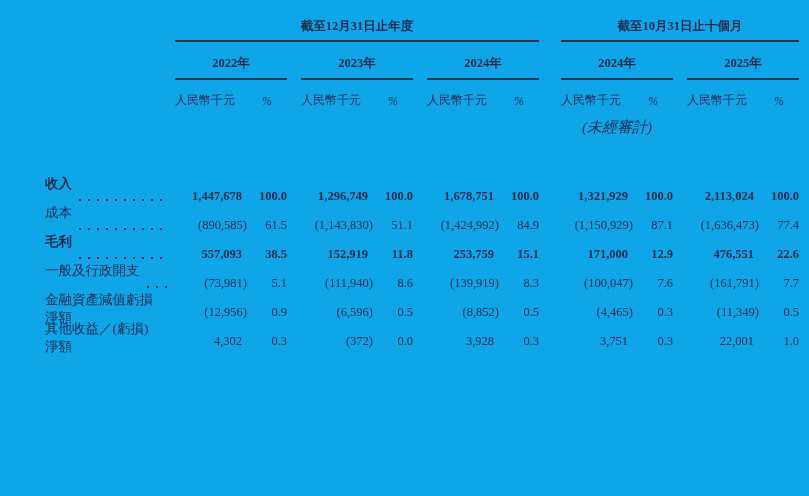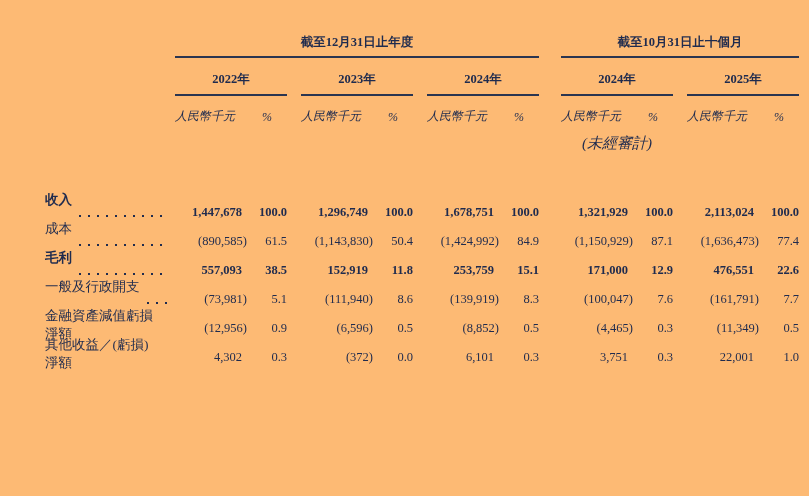--- a/index.html
+++ b/index.html
@@ -1,39 +1,39 @@
 <!DOCTYPE html>
 <html><head>
 <meta charset="utf-8">
 <style>
   html,body{margin:0;padding:0;background:#ffffff;}
   .page{
     width:809px;height:496px;box-sizing:border-box;
-    padding:34px 8px 0 12px;background:#fdba74;overflow:hidden;
+    padding:18px 8px 0 12px;background:#0ea5e9;overflow:hidden;
     font-family:"Liberation Serif","DejaVu Serif",serif;
     color:#1f2b4e;
   }
   table.fin{
     border-collapse:collapse;table-layout:fixed;width:787px;
   }
   col.c-lbl{width:163px;}
   col.c-val{width:72px;}
   col.c-pct{width:40px;}
   col.c-gap{width:14px;}
   col.c-gapbig{width:22px;}
   th,td{padding:0;font-weight:normal;vertical-align:bottom;}
   .grp{
     font-weight:bold;font-size:12.5px;text-align:center;
     padding-bottom:5px;border-bottom:2px solid #2a3550;
   }
   .yr{
     font-weight:bold;font-size:12.5px;text-align:center;
     padding:13px 0 6px 0;border-bottom:2px solid #2a3550;margin-top:11px;
   }
-  .unit{font-style:italic;font-size:12px;text-align:left;padding-top:12px;}
+  .unit{font-size:12px;text-align:left;padding-top:12px;}
   .unitpct{font-style:italic;font-size:12px;text-align:center;padding-top:12px;}
   .unaud{font-style:italic;font-size:15px;text-align:center;padding-top:9px;}
   .spacer-row td{height:38px;}
   tbody td{font-size:12.5px;height:29px;}
   tbody .lbl{
     font-size:13.5px;display:flex;align-items:baseline;height:29px;
     padding-right:2px;box-sizing:border-box;margin-left:33px;
   }
   tbody .lbl .leader{
     flex:1;height:13px;margin:0 6px 0 7px;align-self:flex-end;
@@ -134,21 +134,21 @@
         </tr>
         <tr>
           <td class="lbl">
             <span>成本</span>
             <span class="leader"></span>
           </td>
           <td class="val">(890,585)</td>
           <td class="pct">61.5</td>
           <td></td>
           <td class="val">(1,143,830)</td>
-          <td class="pct">50.4</td>
+          <td class="pct">51.1</td>
           <td></td>
           <td class="val">(1,424,992)</td>
           <td class="pct">84.9</td>
           <td></td>
           <td class="val">(1,150,929)</td>
           <td class="pct">87.1</td>
           <td></td>
           <td class="val">(1,636,473)</td>
           <td class="pct">77.4</td>
         </tr>
@@ -216,21 +216,21 @@
           <td class="lbl">
             <span>其他收益／(虧損)淨額</span>
             <span class="leader"></span>
           </td>
           <td class="val noparen">4,302</td>
           <td class="pct">0.3</td>
           <td></td>
           <td class="val">(372)</td>
           <td class="pct">0.0</td>
           <td></td>
-          <td class="val noparen">6,101</td>
+          <td class="val noparen">3,928</td>
           <td class="pct">0.3</td>
           <td></td>
           <td class="val noparen">3,751</td>
           <td class="pct">0.3</td>
           <td></td>
           <td class="val noparen">22,001</td>
           <td class="pct">1.0</td>
         </tr>
       </tbody>
   </table>

